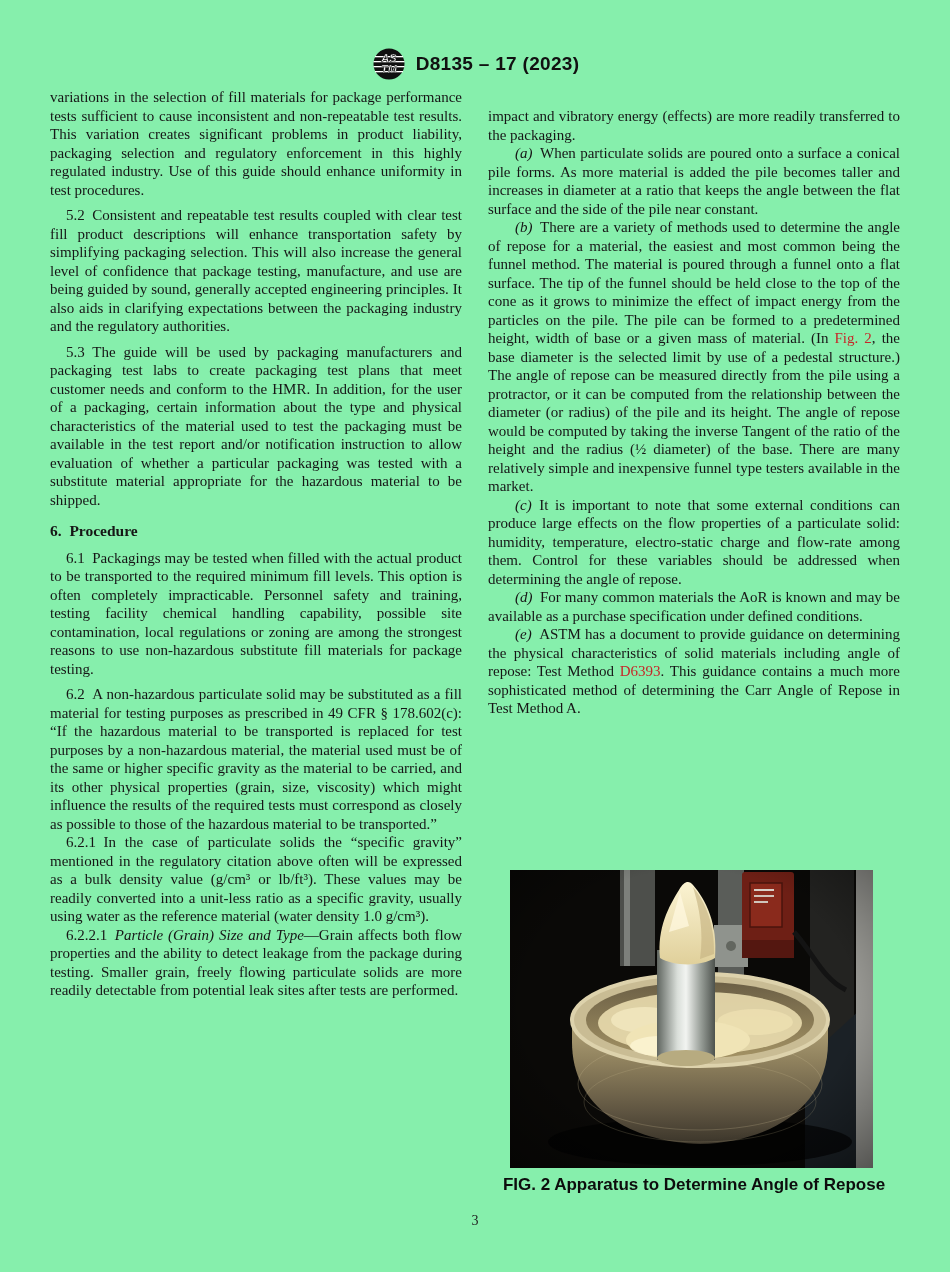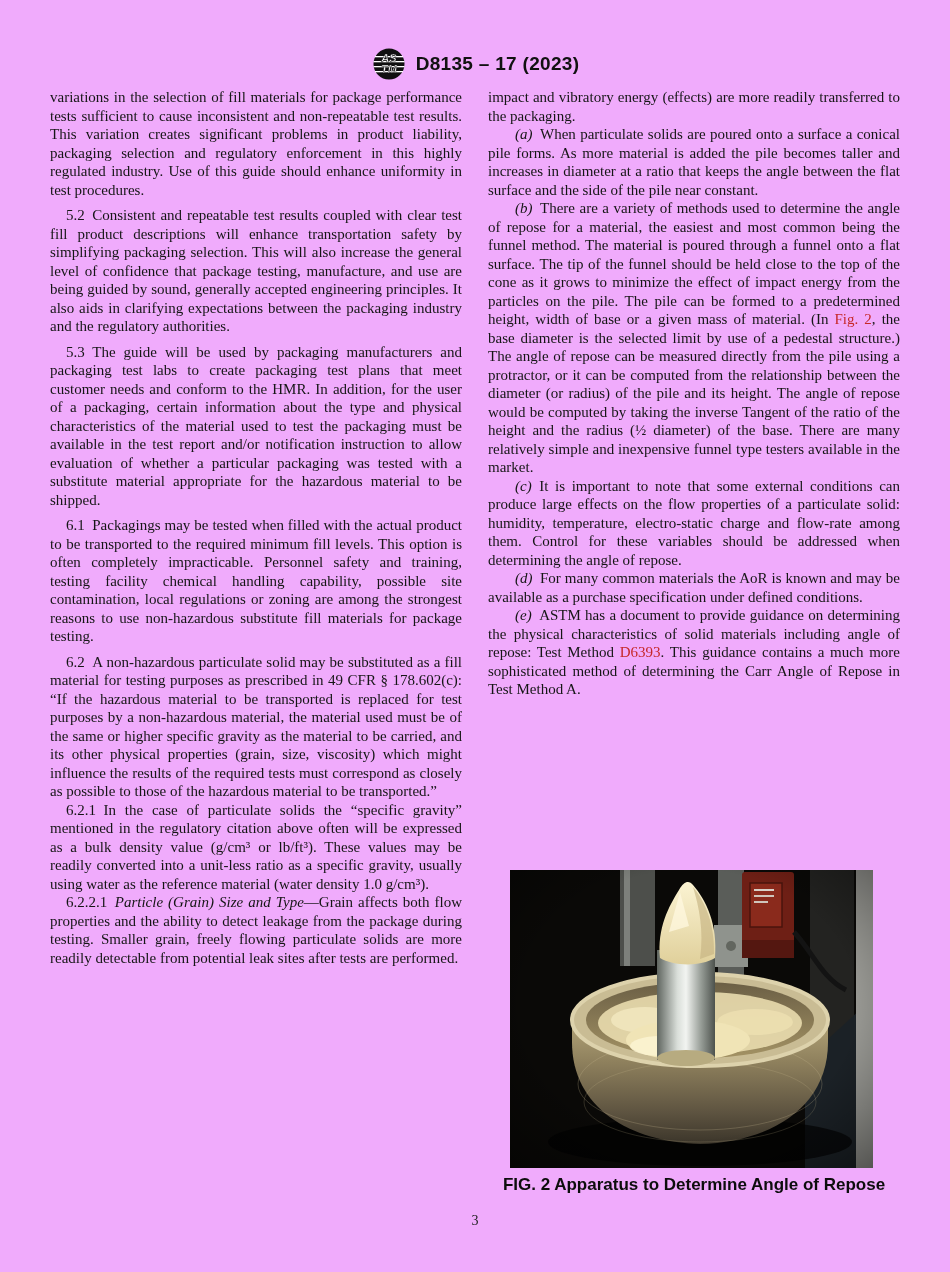--- a/index.html
+++ b/index.html
@@ -1,30 +1,30 @@
 <!DOCTYPE html>
 <html lang="en" style="--link: #c62828;"><head>
 <meta charset="utf-8">
 <style>
   html,body{margin:0;padding:0;background:#e8e8e8;}
   #page{
-    position:relative;width:950px;height:1272px;background:#f0abfc;
+    position:relative;width:950px;height:1272px;background:#86efac;
     font-family:"Liberation Serif", serif;color:#161616;margin:0 auto;
     overflow:hidden;
   }
   
   .hdr{position:absolute;top:46px;left:0;width:100%;display:flex;
        justify-content:center;align-items:center;gap:9px;}
   .desig{font-family:"Liberation Sans", sans-serif;font-weight:bold;
          font-size:19px;letter-spacing:.3px;color:#111;text-align:center;}
   
   .col{position:absolute;top:88px;width:412px;font-size:15px;
        line-height:18.5px;text-align:justify;hyphens:auto;}
   #col-left{left:50px;}
-  #col-right{left:488px;}
+  #col-right{left:488px;margin-top:19px;}
   .col p{margin:0;text-indent:16px;}
   .col p.noind{text-indent:0;}
   .col p.sp{margin-top:7px;}
   .col p.ind2{text-indent:27px;}
   .col h2{font-size:15.5px;font-weight:bold;margin:13px 0 8px 0;
           text-align:left;text-indent:0;}
   .it{font-style:italic;}
   .xref{color:var(--link,#c62828);cursor:pointer;}
   
   #photo{position:absolute;left:510px;top:870px;width:363px;height:298px;display:block;}
@@ -49,20 +49,21 @@
       <text x="18" y="16" text-anchor="middle" font-family="Liberation Sans, sans-serif" font-weight="bold" font-style="italic" font-size="11" fill="#fff" stroke="#101010" stroke-width="0.5">AS</text>
       <text x="18" y="27" text-anchor="middle" font-family="Liberation Sans, sans-serif" font-weight="bold" font-style="italic" font-size="11" fill="#fff" stroke="#101010" stroke-width="0.5">TM</text>
     </svg>
     <span class="desig">D8135 – 17 (2023)</span>
   </div>
 
   <div id="col-left" class="col">
       <p class="noind"><span>variations in the selection of fill materials for package performance tests sufficient to cause inconsistent and non-repeatable test results. This variation creates significant problems in product liability, packaging selection and regulatory enforcement in this highly regulated industry. Use of this guide should enhance uniformity in test procedures.</span></p>
       <p class="sp"><span>5.2 Consistent and repeatable test results coupled with clear test fill product descriptions will enhance transportation safety by simplifying packaging selection. This will also increase the general level of confidence that package testing, manufacture, and use are being guided by sound, generally accepted engineering principles. It also aids in clarifying expectations between the packaging industry and the regulatory authorities.</span></p>
       <p class="sp"><span>5.3 The guide will be used by packaging manufacturers and packaging test labs to create packaging test plans that meet customer needs and conform to the HMR. In addition, for the user of a packaging, certain information about the type and physical characteristics of the material used to test the packaging must be available in the test report and/or notification instruction to allow evaluation of whether a particular packaging was tested with a substitute material appropriate for the hazardous material to be shipped.</span></p>
+      <h2><span>6. Procedure</span></h2>
       <p class="sp"><span>6.1 Packagings may be tested when filled with the actual product to be transported to the required minimum fill levels. This option is often completely impracticable. Personnel safety and training, testing facility chemical handling capability, possible site contamination, local regulations or zoning are among the strongest reasons to use non-hazardous substitute fill materials for package testing.</span></p>
       <p class="sp"><span>6.2 A non-hazardous particulate solid may be substituted as a fill material for testing purposes as prescribed in 49 CFR § 178.602(c): “If the hazardous material to be transported is replaced for test purposes by a non-hazardous material, the material used must be of the same or higher specific gravity as the material to be carried, and its other physical properties (grain, size, viscosity) which might influence the results of the required tests must correspond as closely as possible to those of the hazardous material to be transported.”</span></p>
       <p><span>6.2.1 In the case of particulate solids the “specific gravity” mentioned in the regulatory citation above often will be expressed as a bulk density value (g/cm³ or lb/ft³). These values may be readily converted into a unit-less ratio as a specific gravity, usually using water as the reference material (water density 1.0 g/cm³).</span></p>
       <p><span>6.2.2.1 </span><span class="it">Particle (Grain) Size and Type</span><span>—Grain affects both flow properties and the ability to detect leakage from the package during testing. Smaller grain, freely flowing particulate solids are more readily detectable from potential leak sites after tests are performed.</span></p>
     </div>
   <div id="col-right" class="col">
       <p class="noind"><span>impact and vibratory energy (effects) are more readily transferred to the packaging.</span></p>
       <p class="ind2"><span class="it">(a) </span><span>When particulate solids are poured onto a surface a conical pile forms. As more material is added the pile becomes taller and increases in diameter at a ratio that keeps the angle between the flat surface and the side of the pile near constant.</span></p>
       <p class="ind2"><span class="it">(b) </span><span>There are a variety of methods used to determine the angle of repose for a material, the easiest and most common being the funnel method. The material is poured through a funnel onto a flat surface. The tip of the funnel should be held close to the top of the cone as it grows to minimize the effect of impact energy from the particles on the pile. The pile can be formed to a predetermined height, width of base or a given mass of material. (In </span><span class="xref">Fig. 2</span><span>, the base diameter is the selected limit by use of a pedestal structure.) The angle of repose can be measured directly from the pile using a protractor, or it can be computed from the relationship between the diameter (or radius) of the pile and its height. The angle of repose would be computed by taking the inverse Tangent of the ratio of the height and the radius (½ diameter) of the base. There are many relatively simple and inexpensive funnel type testers available in the market.</span></p>
       <p class="ind2"><span class="it">(c) </span><span>It is important to note that some external conditions can produce large effects on the flow properties of a particulate solid: humidity, temperature, electro-static charge and flow-rate among them. Control for these variables should be addressed when determining the angle of repose.</span></p>

